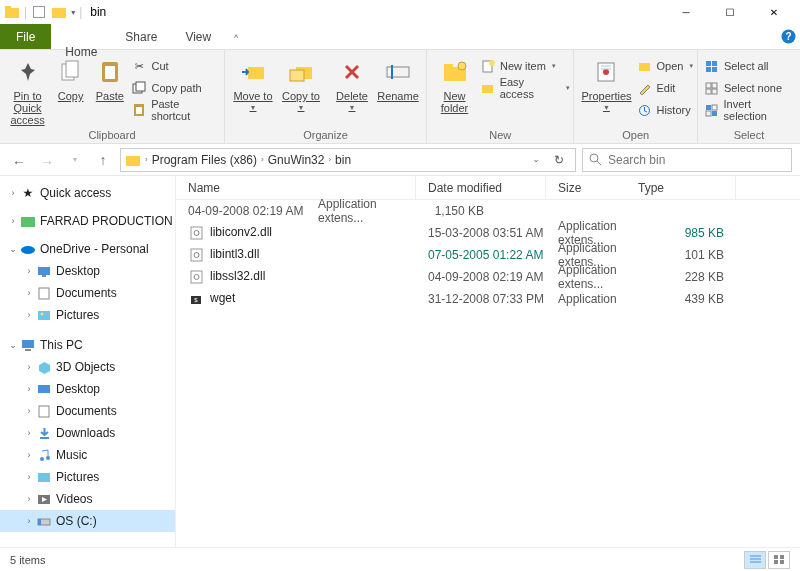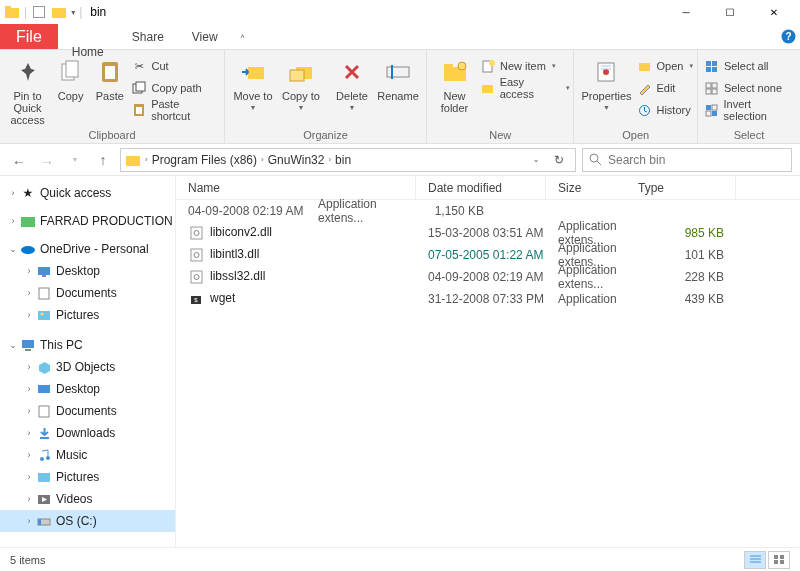--- a/index.html
+++ b/index.html
@@ -4,30 +4,30 @@
 <style>
 * { margin:0; padding:0; box-sizing:border-box; font-family:"Segoe UI",Arial,sans-serif; }
 body { width:800px; height:571px; background:#fff; overflow:hidden; font-size:12px; color:#000; }
 .titlebar { height:24px; display:flex; align-items:center; padding:0 4px; }
 .tb-left { display:flex; align-items:center; gap:4px; flex:1; height:100%; }
 .tb-icon { width:16px; height:16px; display:flex; align-items:center; justify-content:center; }
 .tb-title { font-size:12px; padding-left:4px; }
 .tb-ctrls { display:flex; height:100%; }
 .tb-btn { width:44px; height:24px; display:flex; align-items:center; justify-content:center; font-size:10px; color:#000; }
 .tabbar { height:26px; display:flex; align-items:stretch; border-bottom:1px solid #e1e1e1; }
-.tab-file { background:#ef4444; color:#fff; padding:0 16px; display:flex; align-items:center; font-size:16px; }
+.tab-file { background:#4d7c0f; color:#fff; padding:0 16px; display:flex; align-items:center; font-size:12px; }
 .tab { padding:0 14px; display:flex; align-items:center; font-size:12px; color:#444; }
 .tab.active { background:#f3f3f3;margin-top:28px; }
 .tab-help { margin-left:auto; width:24px; display:flex; align-items:center; justify-content:center; color:#1979ca; font-size:14px; }
 .tab-caret { width:22px; display:flex; align-items:center; justify-content:center; color:#666; font-size:8px; }
 .ribbon { height:94px; background:#f3f3f3; border-bottom:1px solid #e1e1e1; display:flex; }
 .rgroup { display:flex; flex-direction:column; border-right:1px solid #e1e1e1; padding:2px 4px 0 4px; }
 .rgroup-body { flex:1; display:flex; align-items:flex-start; }
 .rgroup-label { text-align:center; font-size:11px; color:#666; padding:2px 0; }
-.big-btn { display:flex; flex-direction:column; align-items:center; justify-content:flex-start; width:48px; padding-top:4px; gap:2px; text-align:center; font-size:11px; color:#444; }
+.big-btn { display:flex; flex-direction:column; align-items:center; justify-content:flex-start; width:48px; padding-top:4px; gap:2px; text-align:center; font-size:11px; color:#444;text-decoration:underline; }
 .big-btn .icon { width:32px; height:32px; display:flex; align-items:center; justify-content:center; }
 .mini-list { display:flex; flex-direction:column; gap:2px; padding-top:4px; padding-left:2px; }
 .mini-item { display:flex; align-items:center; gap:4px; font-size:11px; color:#444; height:20px; }
 .mini-icon { width:16px; height:16px; display:flex; align-items:center; justify-content:center; }
 .navbar { height:32px; display:flex; align-items:center; padding:0 8px; gap:6px; border-bottom:1px solid #e9e9e9; }
 .nav-arrow { width:22px; height:22px; display:flex; align-items:center; justify-content:center; color:#666; font-size:14px; }
 .nav-arrow.disabled { color:#bbb; }
 .addrbar { flex:1; height:24px; border:1px solid #ccc; display:flex; align-items:center; padding:0 4px; font-size:12px; gap:2px; }
 .crumb { display:flex; align-items:center; gap:2px; color:#333; }
 .crumb-sep { color:#666; font-size:8px; padding:0 2px; }
@@ -524,21 +524,21 @@
         </div>
         <div class="frow">
           <div class="cell" style="width:240px"><span class="ficon">
               <svg width="13" height="14">
                 <rect x="1" y="1" width="11" height="12" fill="#fff" stroke="#999"></rect>
                 <circle cx="6.5" cy="7" r="2.5" fill="none" stroke="#888"></circle>
               </svg>
             </span><span>libiconv2.dll</span></div>
           <div class="cell" style="width:130px;color:#555">15-03-2008 03:51 AM</div>
           <div class="cell" style="width:110px;color:#555">Application extens...</div>
-          <div class="cell" style="width:80px;text-align:right;padding-right:12px;color:#4d7c0f">985 KB</div>
+          <div class="cell" style="width:80px;text-align:right;padding-right:12px;color:#0f766e">985 KB</div>
         </div>
         <div class="frow">
           <div class="cell" style="width:240px"><span class="ficon">
               <svg width="13" height="14">
                 <rect x="1" y="1" width="11" height="12" fill="#fff" stroke="#999"></rect>
                 <circle cx="6.5" cy="7" r="2.5" fill="none" stroke="#888"></circle>
               </svg>
             </span><span>libintl3.dll</span></div>
           <div class="cell" style="width:130px;color:#0f766e">07-05-2005 01:22 AM</div>
           <div class="cell" style="width:110px;color:#555">Application extens...</div>

